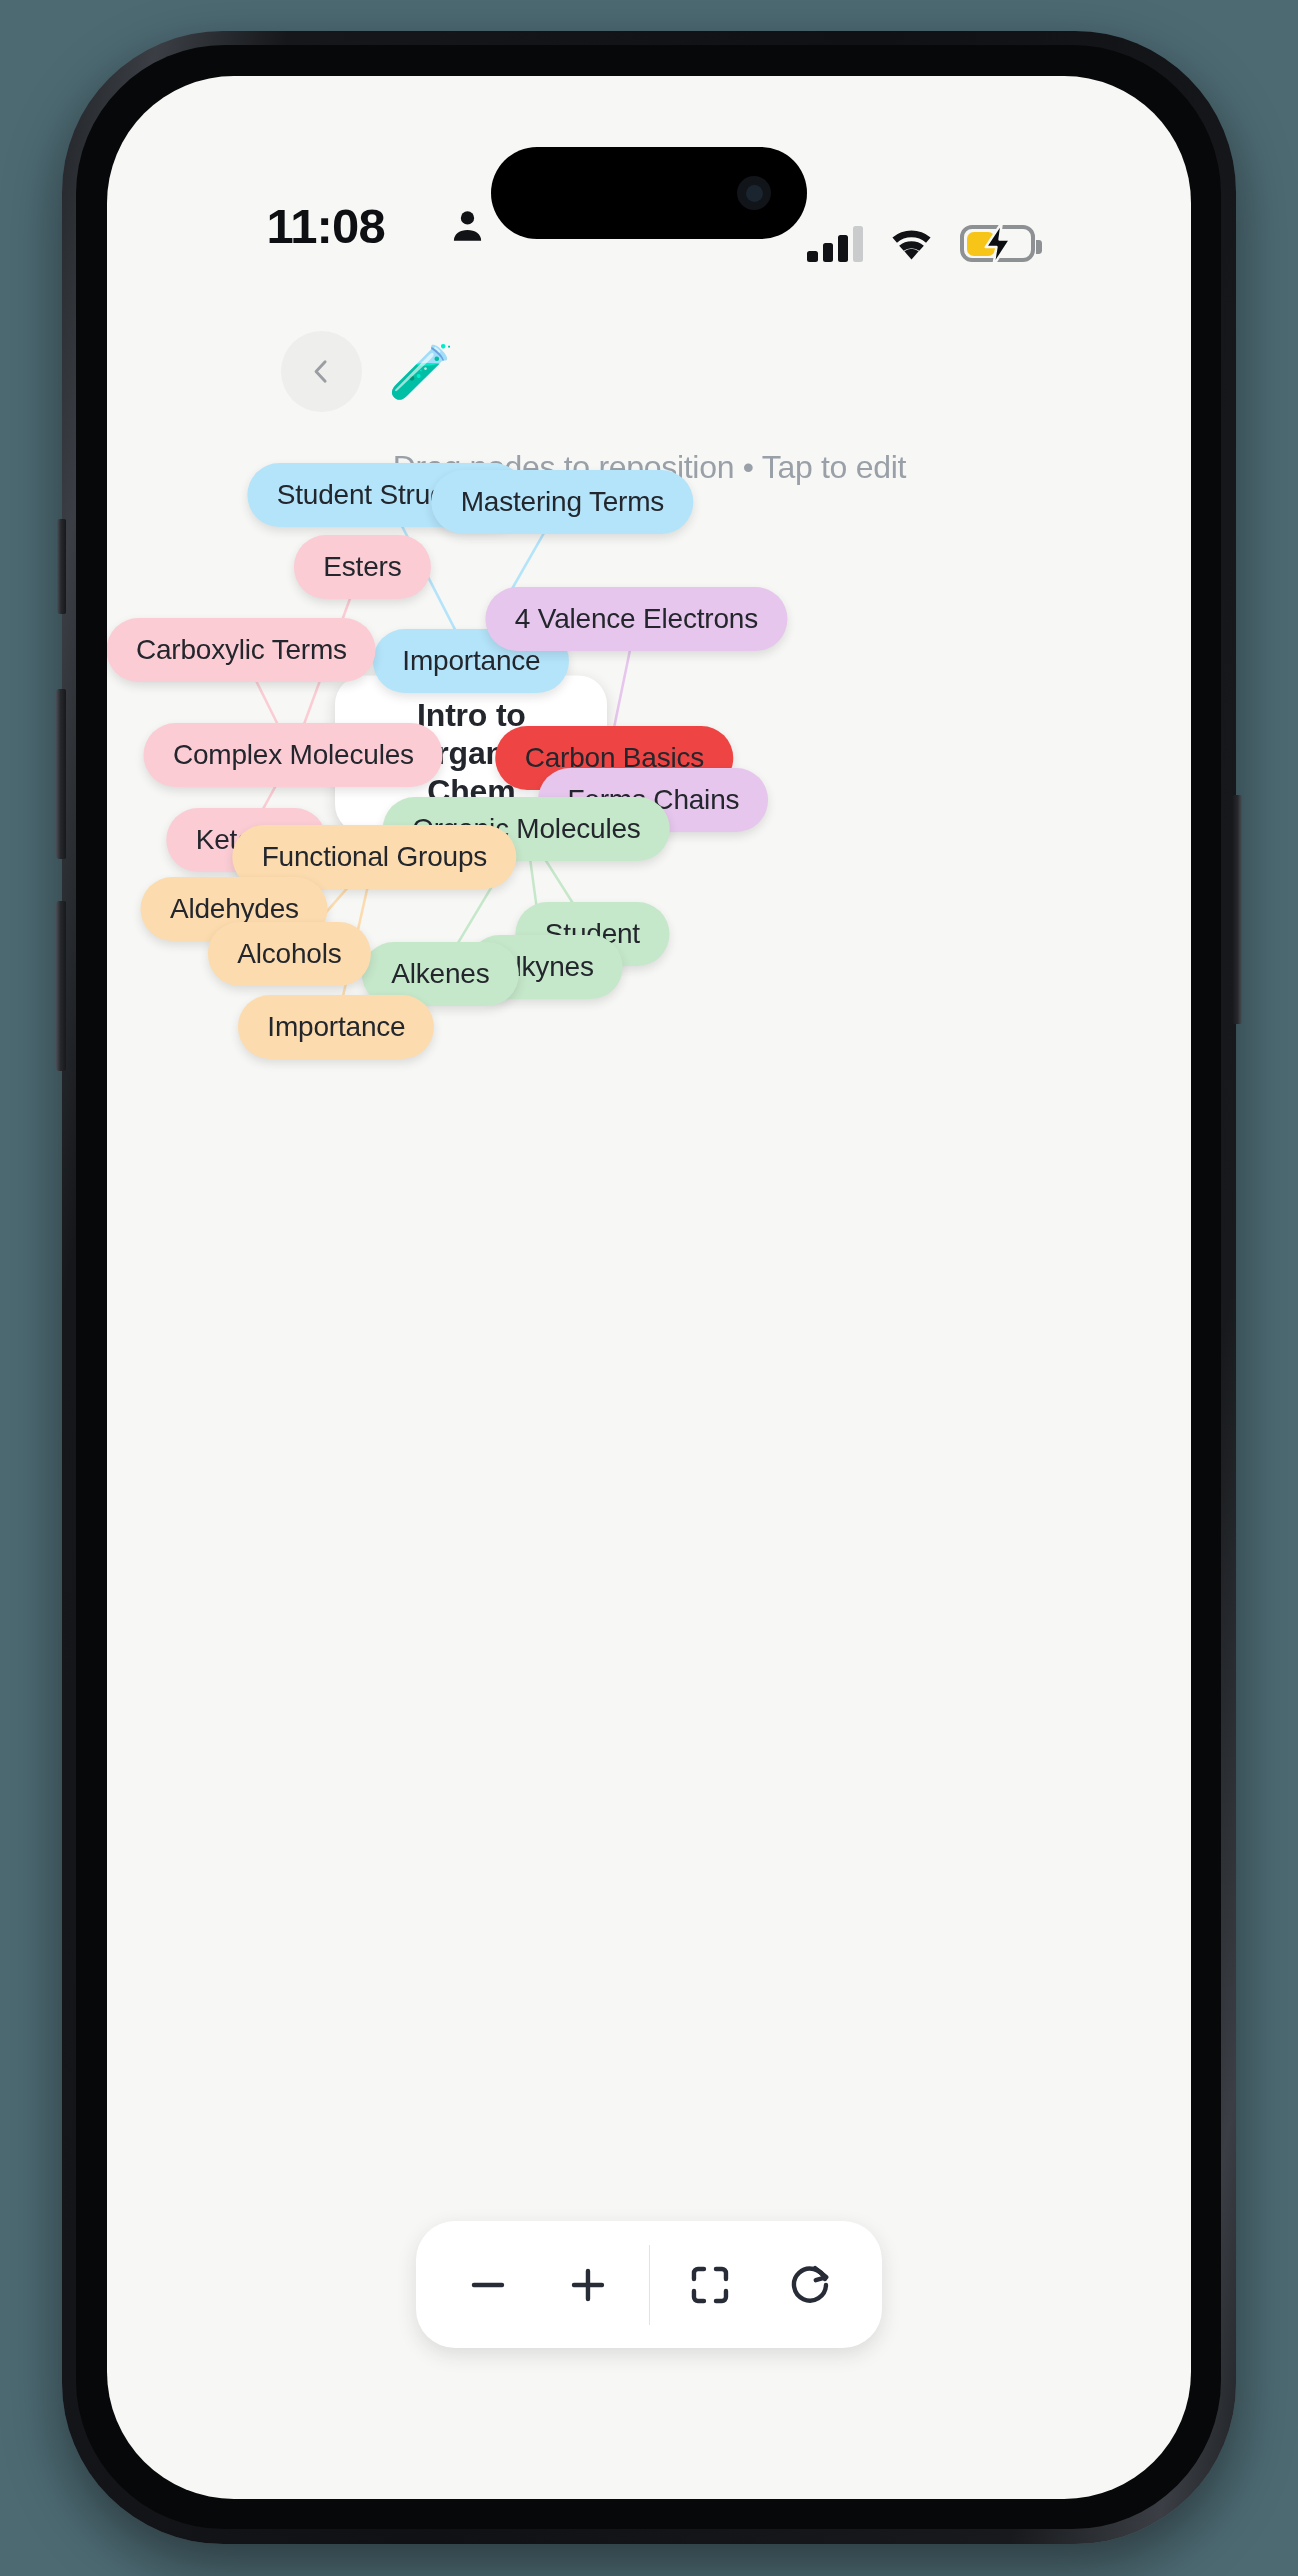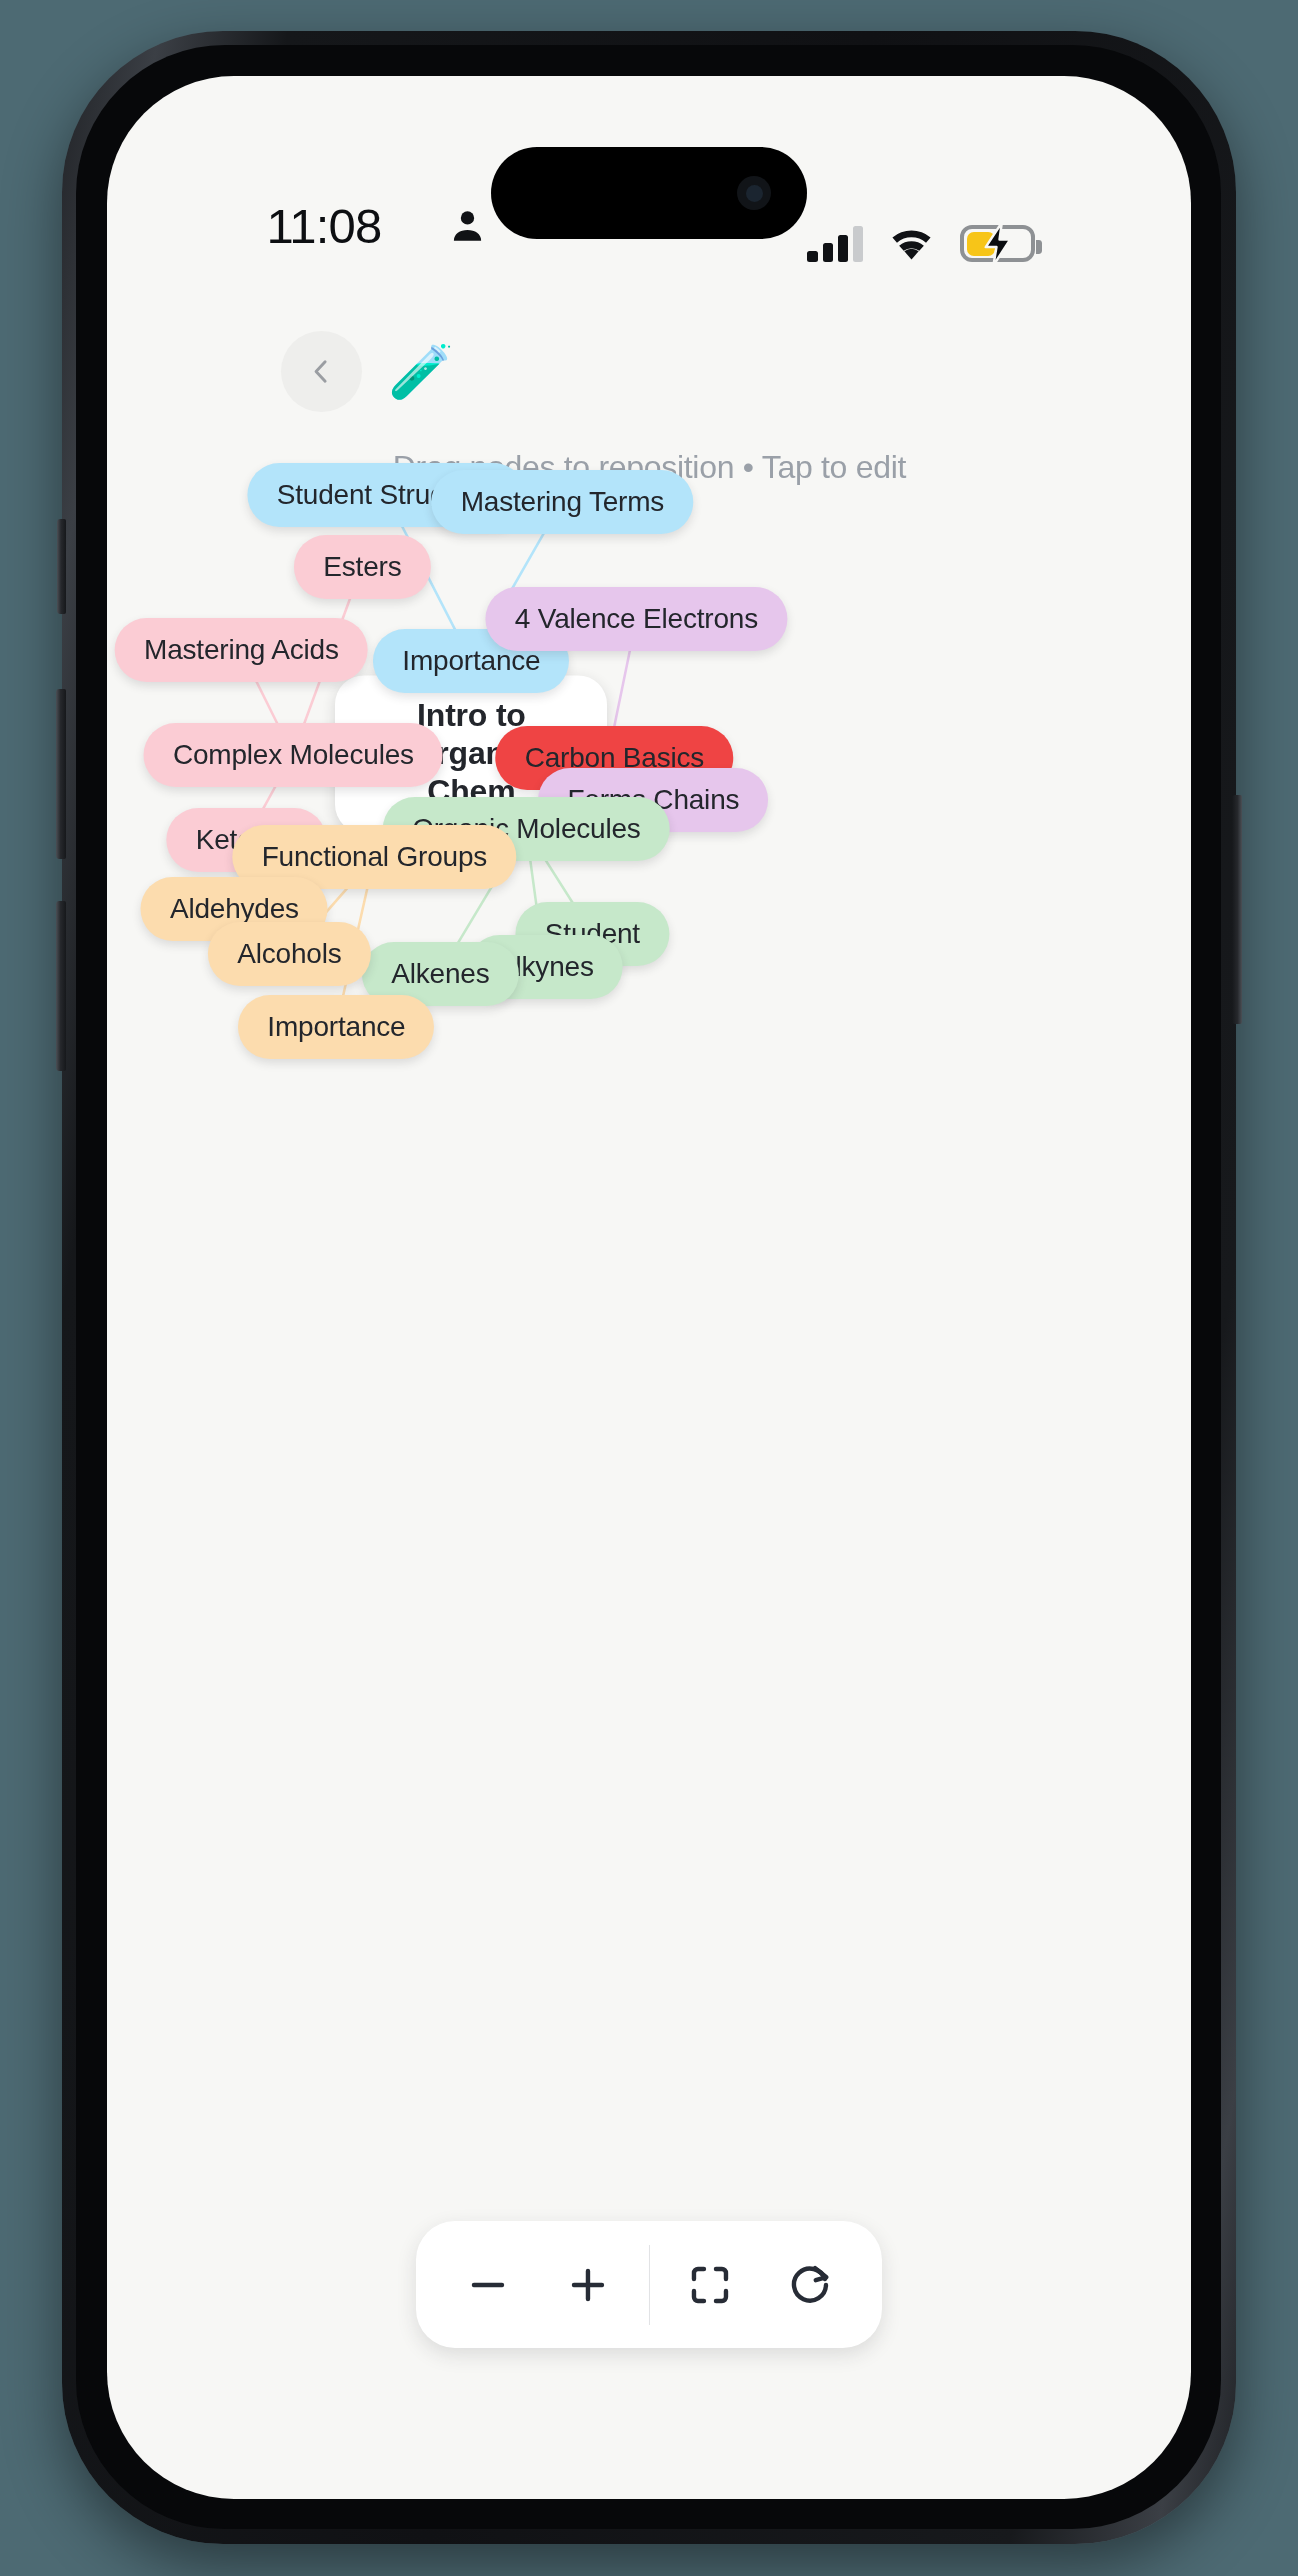--- a/index.html
+++ b/index.html
@@ -62,21 +62,21 @@
   .status-bar {
     position: absolute;
     left: 0; top: 0;
     width: 100%;
     height: 195px;
   }
   .status-time {
     position: absolute;
     left: 159px; top: 126px;
     font-size: 49px;
-    font-weight: 400;
+    font-weight: 700;
     letter-spacing: -0.8px;
     color: #0d0f12;
     line-height: 1;
   }
   .person-icon {
     position: absolute;
     left: 341px; top: 128px;
     width: 39px; height: 44px;
   }
   .status-right {
@@ -303,21 +303,21 @@
               <line x1="315" y1="921" x2="150" y2="982" stroke="#fcdcae" stroke-width="3" stroke-linecap="round"></line>
               <line x1="315" y1="921" x2="215" y2="1035" stroke="#fcdcae" stroke-width="3" stroke-linecap="round"></line>
               <line x1="315" y1="921" x2="270" y2="1121" stroke="#fcdcae" stroke-width="3" stroke-linecap="round"></line>
             </svg>
           <div id="node-layer">
               <div class="node root" style="left: 364px; top: 678px; background: rgb(255, 255, 255);">Intro to Organic Chem</div>
               <div class="node" style="left: 364px; top: 585px; background: rgb(179, 228, 250);">Importance</div>
               <div class="node" style="left: 279px; top: 419px; background: rgb(179, 228, 250);">Student Struggles</div>
               <div class="node" style="left: 455px; top: 426px; background: rgb(179, 228, 250);">Mastering Terms</div>
               <div class="node" style="left: 186px; top: 679px; background: rgb(251, 204, 212);">Complex Molecules</div>
-              <div class="node" style="left: 134px; top: 574px; background: rgb(251, 204, 212);">Mastering Acids</div>
+              <div class="node" style="left: 134px; top: 574px; background: rgb(251, 204, 212);">Carboxylic Terms</div>
               <div class="node" style="left: 255px; top: 491px; background: rgb(251, 204, 212);">Esters</div>
               <div class="node" style="left: 139px; top: 764px; background: rgb(251, 204, 212);">Ketones</div>
               <div class="node" style="left: 507px; top: 654px; background: #ef4444; margin-top: 28px;">Carbon Basics</div>
               <div class="node" style="left: 529px; top: 543px; background: rgb(230, 198, 236);">4 Valence Electrons</div>
               <div class="node" style="left: 546px; top: 724px; background: rgb(230, 198, 236);">Forms Chains</div>
               <div class="node" style="left: 419px; top: 753px; background: rgb(198, 232, 202);">Organic Molecules</div>
               <div class="node" style="left: 485px; top: 858px; background: rgb(198, 232, 202);">Student</div>
               <div class="node" style="left: 438px; top: 891px; background: rgb(198, 232, 202);">Alkynes</div>
               <div class="node" style="left: 333px; top: 898px; background: rgb(198, 232, 202);">Alkenes</div>
               <div class="node" style="left: 267px; top: 781px; background: rgb(252, 220, 174);">Functional Groups</div>

